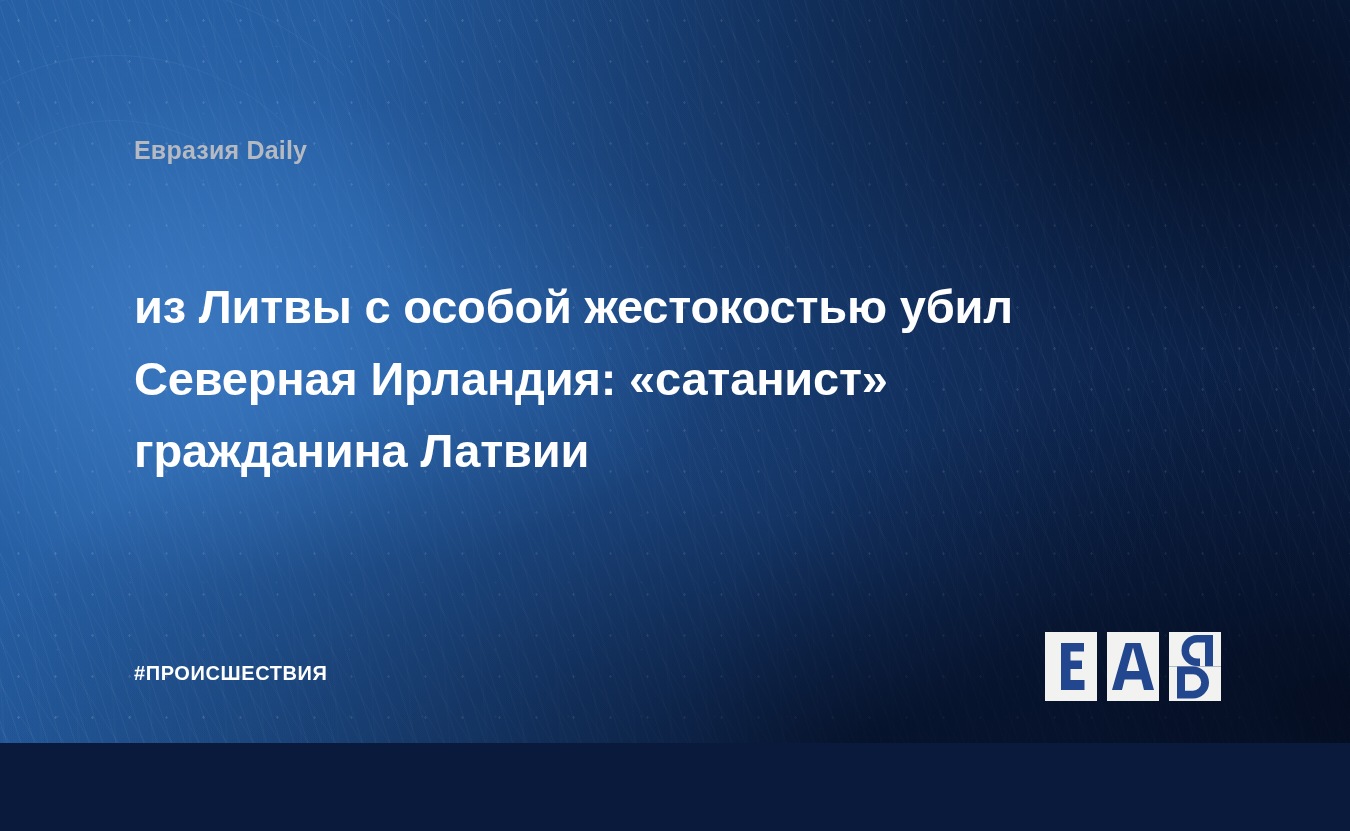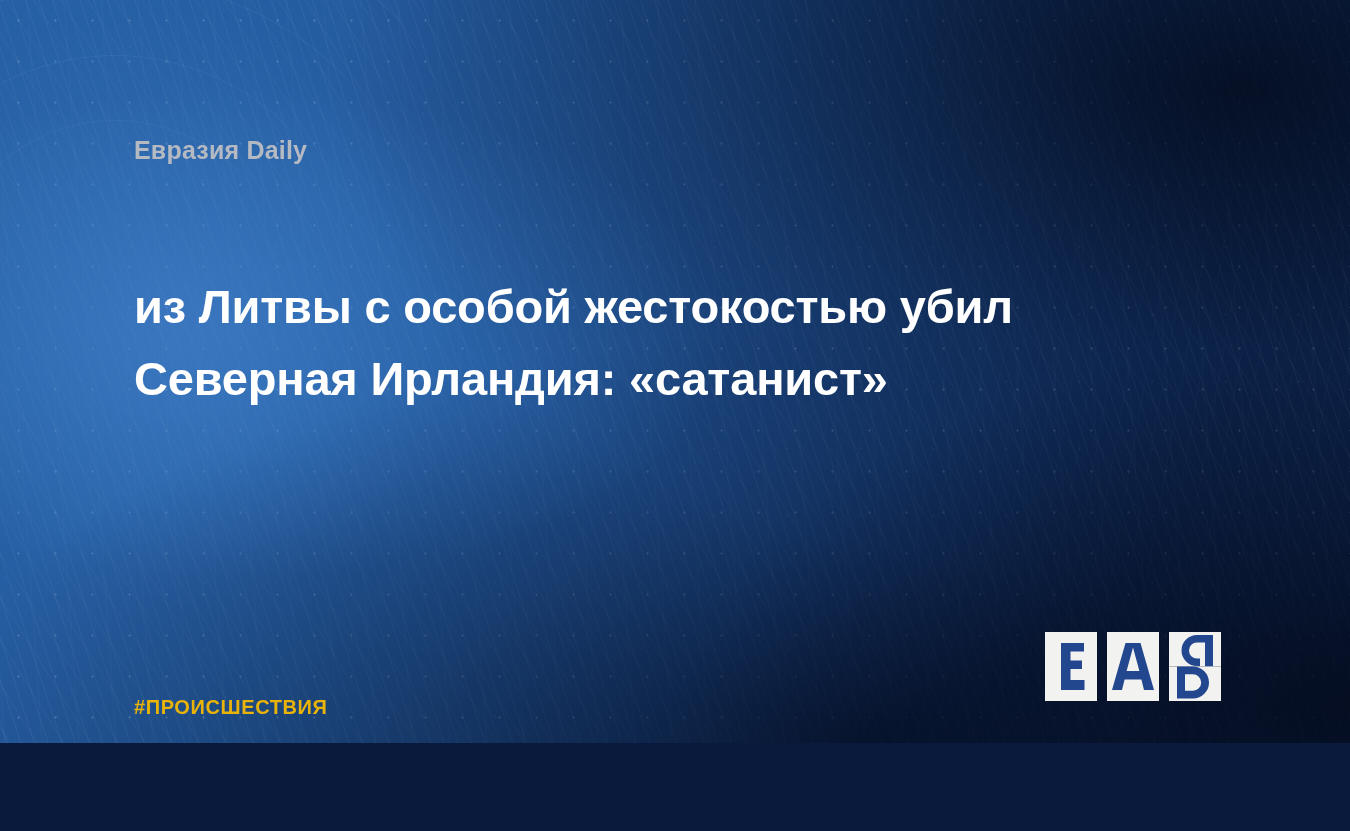--- a/index.html
+++ b/index.html
@@ -132,25 +132,25 @@
     line-height:72px;
     font-weight:bold;
     color:#ffffff;
     letter-spacing:-0.2px;
   }
   .headline-line { white-space:nowrap; display:block; }
 
   .hashtag {
     position:absolute;
     left:134px;
-    top:696px;
+    top:662px;
     font-size:20px;
     font-weight:bold;
     letter-spacing:0.6px;
-    color:#eab308;
+    color:#ffffff;
     white-space:nowrap;
   }
 
   
   .logo {
     position:absolute;
     left:1045px;
     top:632px;
     width:176px;
     height:69px;
@@ -189,20 +189,21 @@
     <div class="bg-vignette"></div>
   </div>
 
   <div class="content">
 
     <div class="brand">Евразия Daily</div>
 
     <div class="headline">
       <span class="headline-line">из Литвы с особой жестокостью убил</span>
       <span class="headline-line">Северная Ирландия: «сатанист»</span>
+      <span class="headline-line">гражданина Латвии</span>
     </div>
 
     <div class="hashtag">#ПРОИСШЕСТВИЯ</div>
 
     <svg class="logo" viewBox="0 0 176 69" aria-hidden="true">
 
       <rect x="0" y="0" width="52" height="69" fill="#f2f2f0"></rect>
       <path d="M16 11 h23 v8.5 H25.5 v9 H37 v8.5 H25.5 v11 H39.5 V58 H16 Z" fill="#23478f"></path>
 
       <rect x="62" y="0" width="52" height="69" fill="#f2f2f0"></rect>

